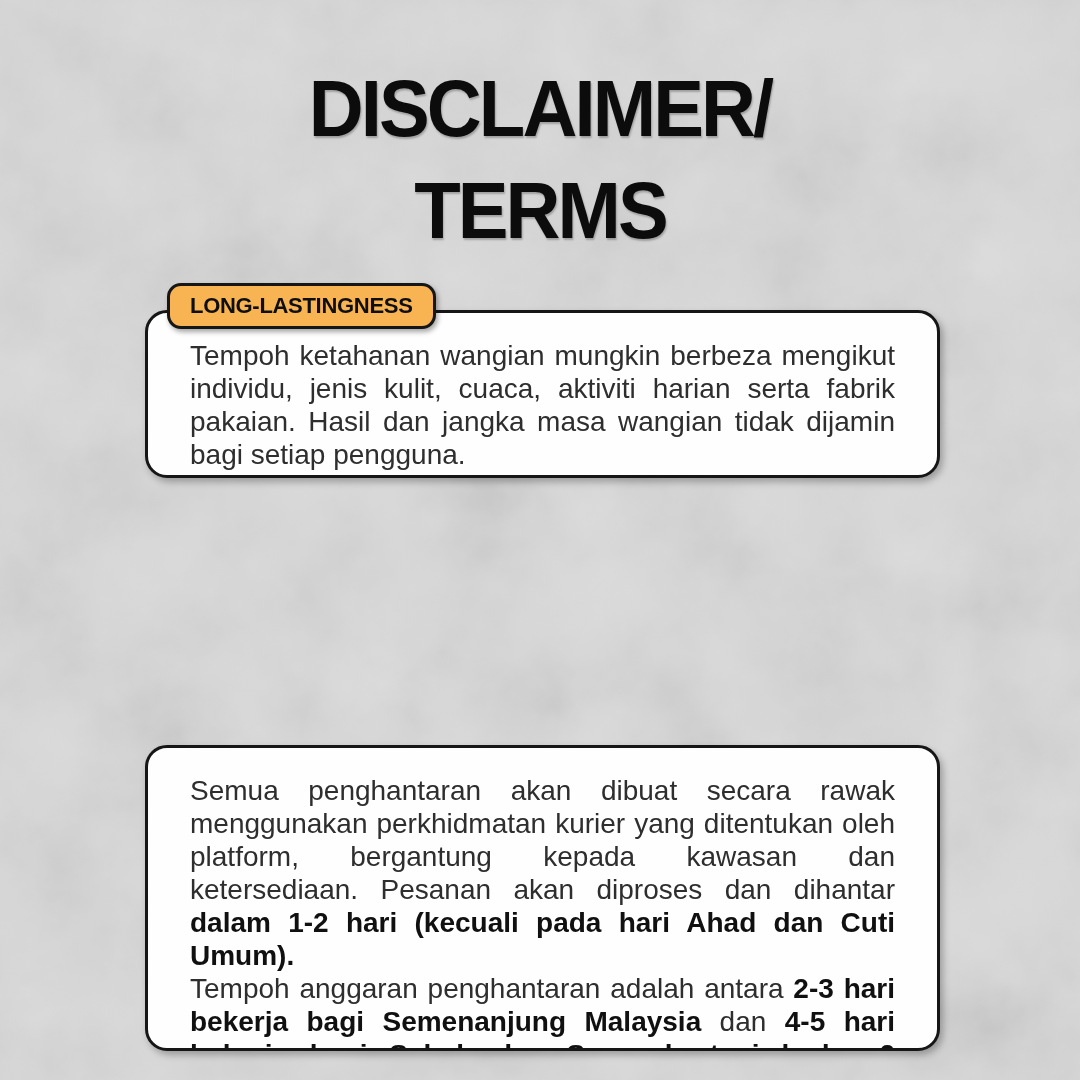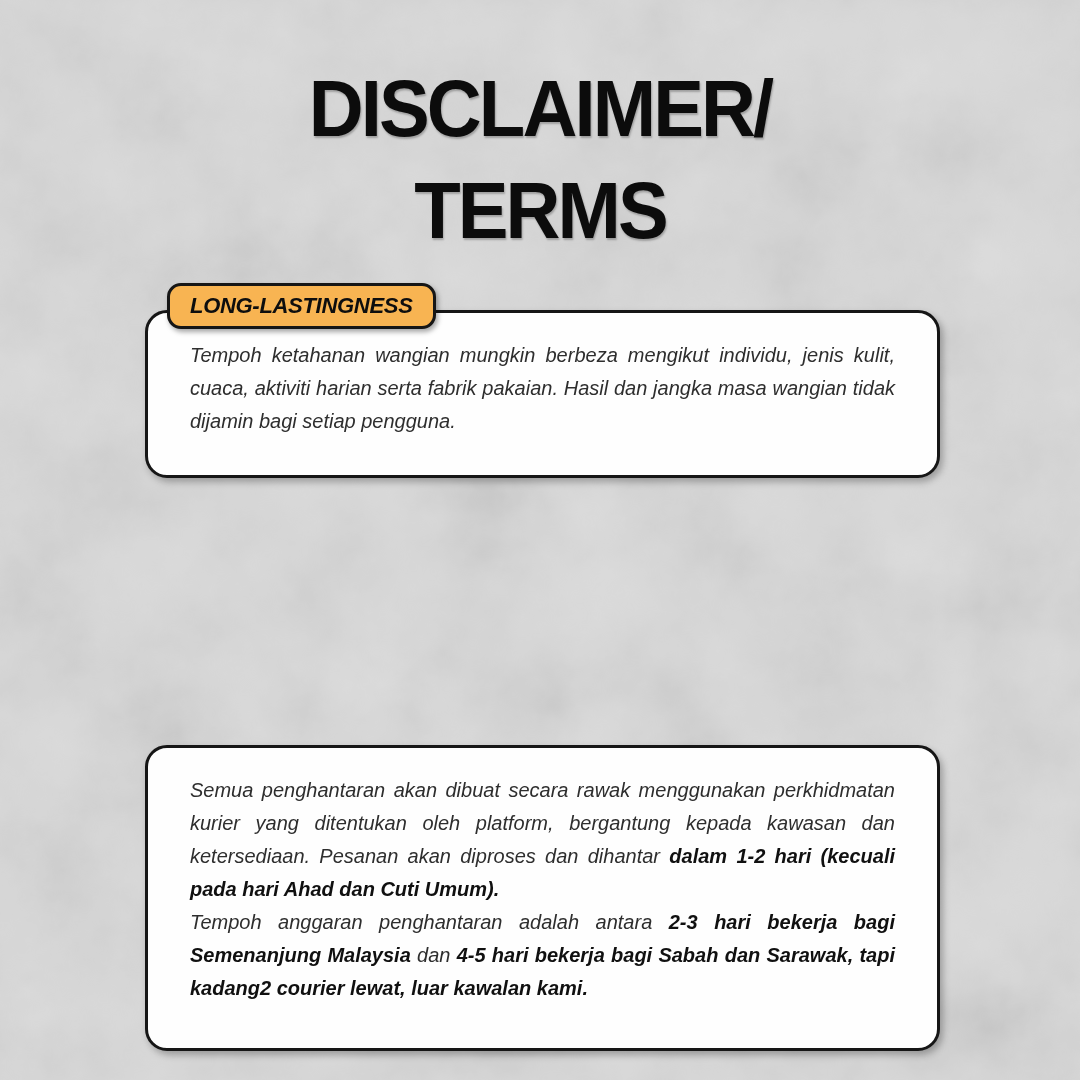--- a/index.html
+++ b/index.html
@@ -28,21 +28,21 @@
     text-align: center;
     font-weight: bold;
     font-size: 80px;
     line-height: 102px;
     letter-spacing: -3px;
     color: #0c0c0c;
     transform-origin: center top;
     transform: scaleX(0.95);
     text-shadow: 1px 2px 2px rgba(0,0,0,0.25);
   }
-  .section { position: absolute; left: 145px; width: 865px; font-style: italic; }
+  .section { position: absolute; left: 145px; width: 865px; }
   .tab {
     position: absolute;
     top: -27px;
     left: 22px;
     z-index: 3;
     height: 46px;
     padding: 0 20px;
     display: flex;
     align-items: center;
     background: #f8b452;
@@ -57,21 +57,21 @@
   }
   .card {
     position: relative;
     width: 795px;
     background: #fefefe;
     border: 3px solid #161616;
     border-radius: 22px;
     box-shadow: 3px 4px 7px rgba(0,0,0,0.28);
     padding: 26px 42px 18px 42px;
     color: #2e2e2e;
-    font-size: 20px;
+    font-size: 28px;
     line-height: 33px;
     text-align: justify;
     overflow: hidden;
   }
   .section-1 { top: 310px; }
   .section-1 .card { height: 168px; }
   .section-2 { top: 539px; }
   .section-2 .card { height: 142px; padding-top: 28px; }
   .section-3 { top: 745px; }
   .section-3 .card { height: 306px; }

